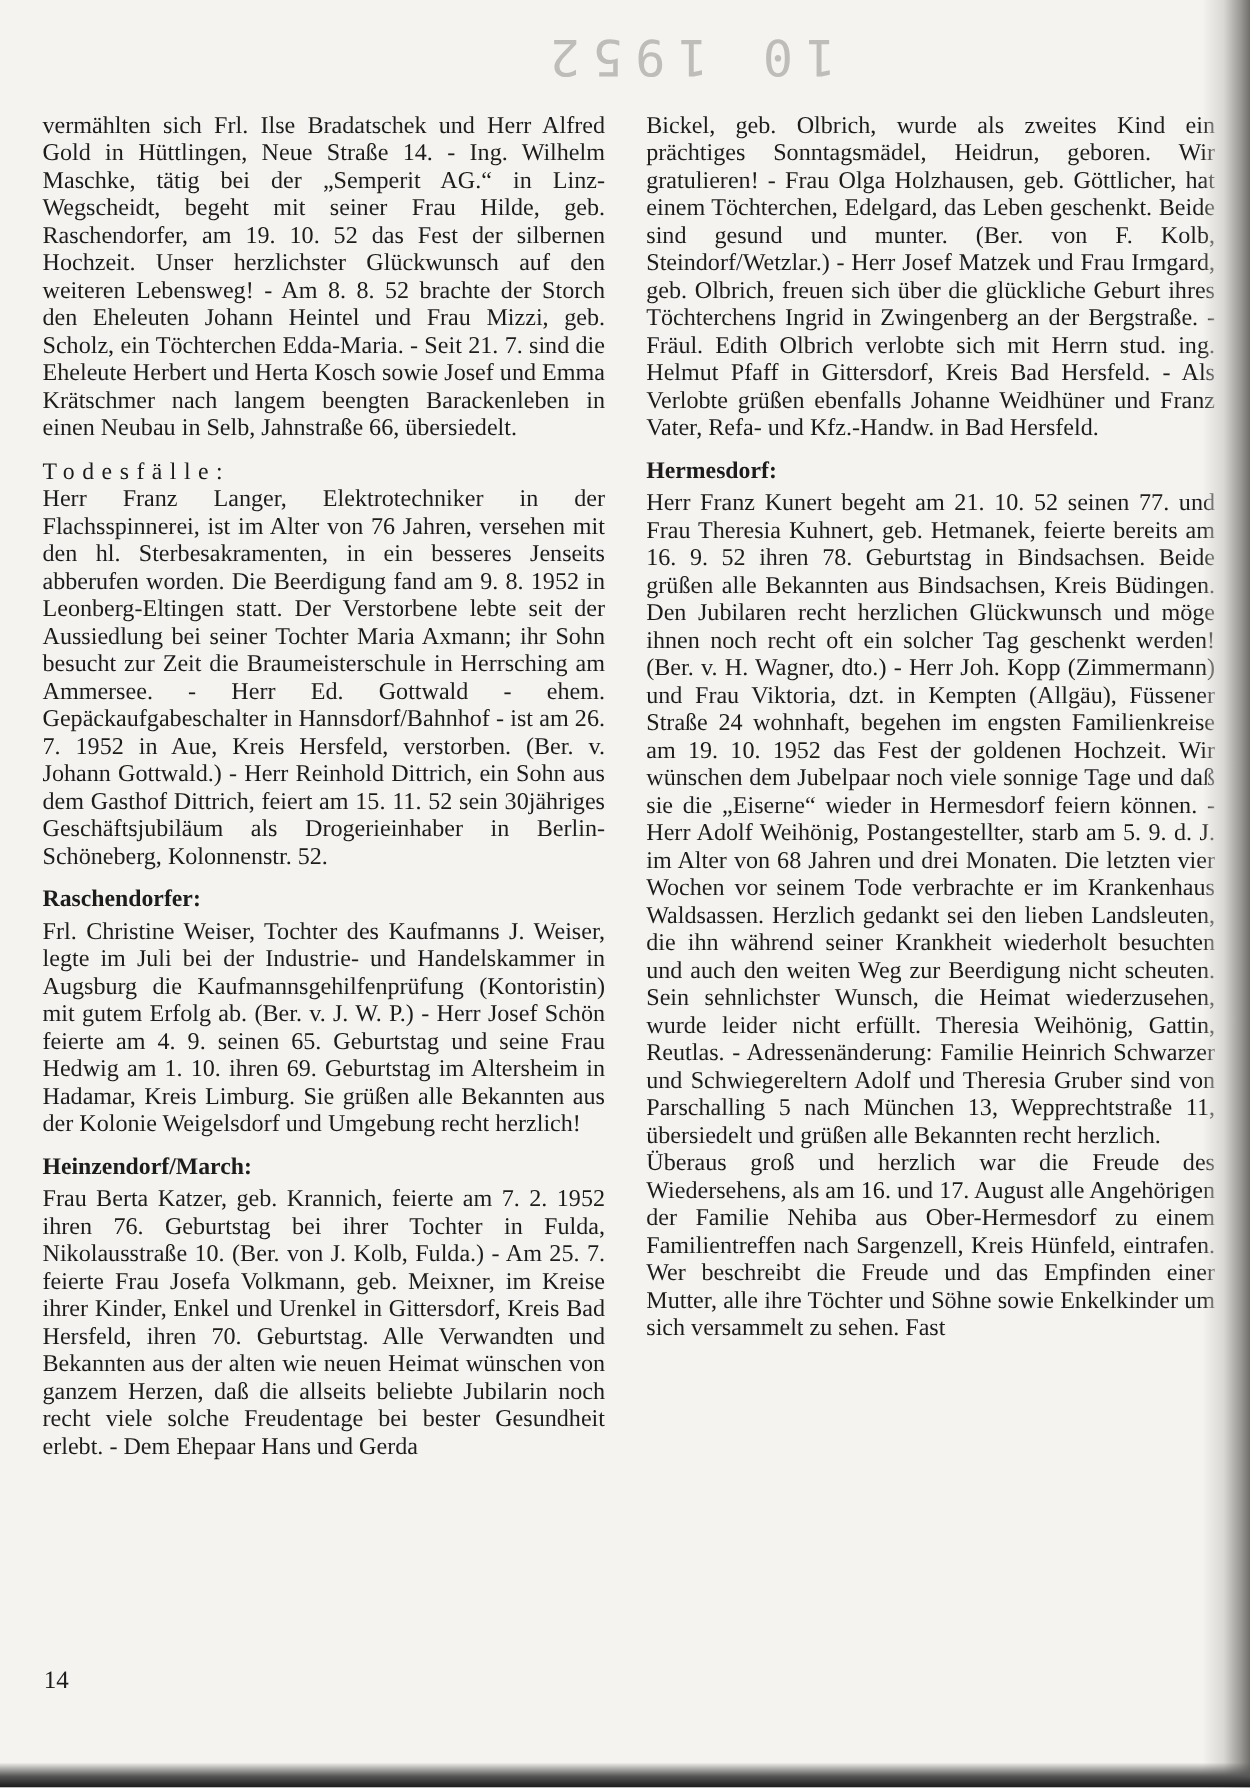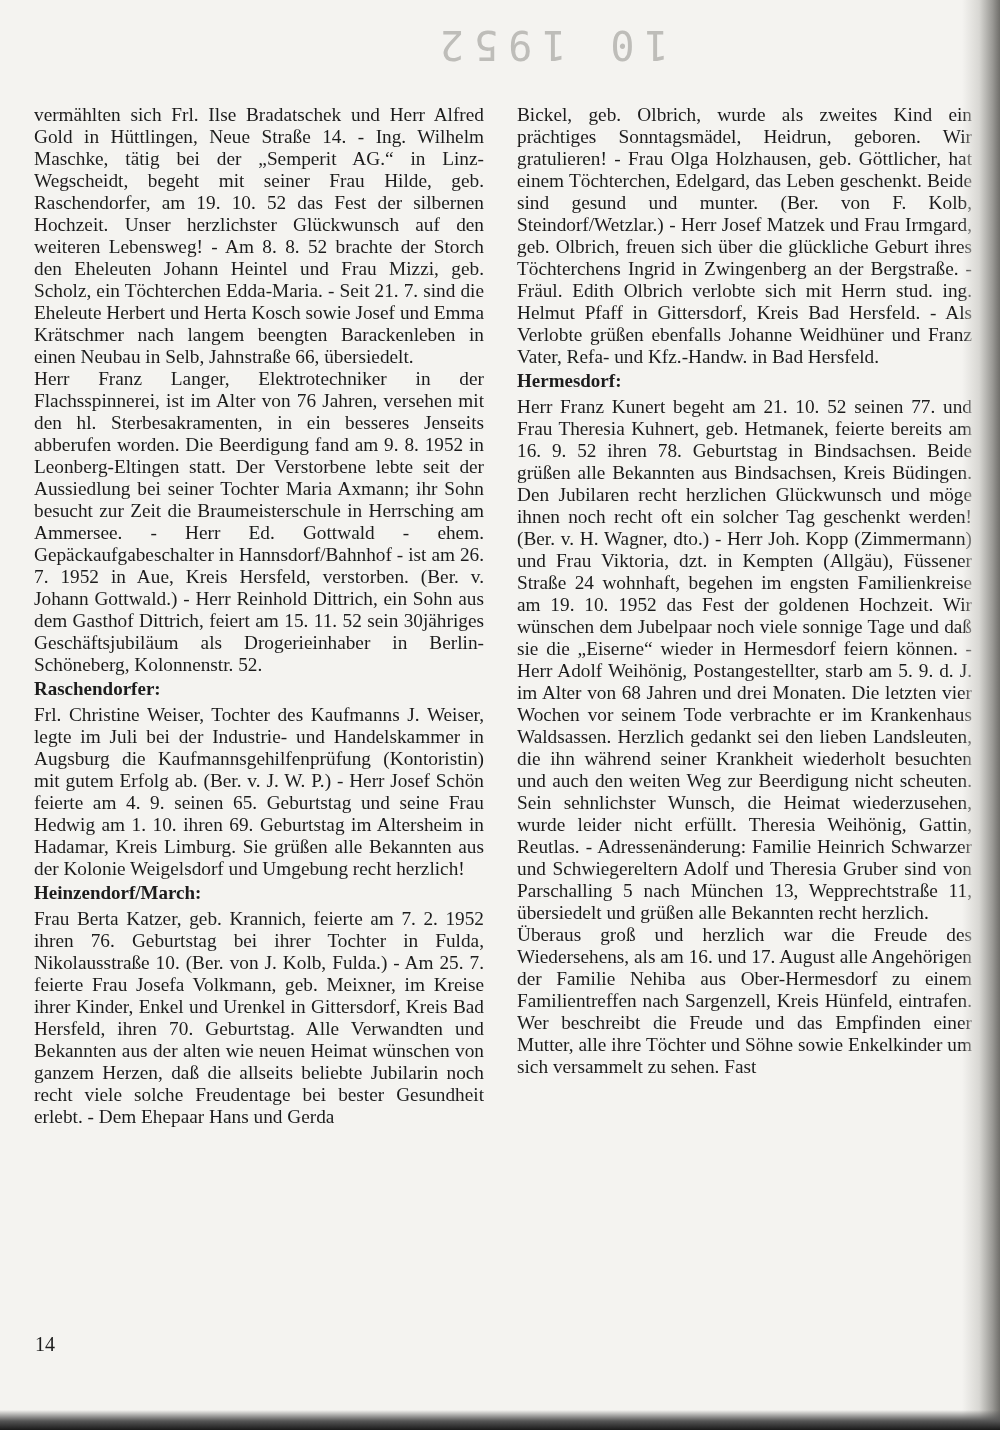--- a/index.html
+++ b/index.html
@@ -16,46 +16,47 @@
     .page-shadow-bottom {
       position: absolute; left: 0; bottom: 0; width: 1000px; height: 20px;
       background: linear-gradient(to bottom, rgba(244,243,240,0) 0%, #555 55%, #1a1a1a 100%);
     }
     .stamp {
       position: absolute; top: 22px; left: 430px;
       font-family: "DejaVu Sans Mono", monospace; font-size: 40px; letter-spacing: 10px;
       color: #b5b4b0; transform: rotate(180deg); opacity: 0.85;
     }
     .col {
-      position: absolute; top: 104px;
+      position: absolute; top: 90px;
       font-size: 19.3px; line-height: 22.0px;
       text-align: justify; hyphens: manual;
     }
     .col.left { left: 34px; width: 450px; }
     .col.right { left: 517px; width: 455px; }
     .col p { margin: 0; }
     .spaced-heading {
       letter-spacing: 6px; margin: 13px 0 0 0; font-size: 19px;
     }
     .bold-heading {
-      font-weight: bold; margin: 2px 0 4px 0; font-size: 19px;
+      font-weight: bold; margin: 12px 0 4px 0; font-size: 19px;
     }
     .page-number {
       position: absolute; left: 35px; top: 1333px;
       font-weight: normal; font-size: 20px;
     }
   </style>
 </head>
 <body>
 
 <div class="stamp">10 1952</div>
 
 <div class="col left">
   <p>vermählten sich Frl. Ilse Bradatschek und Herr Alfred Gold in Hüttlingen, Neue Straße 14. - Ing. Wilhelm Maschke, tätig bei der „Semperit AG.“ in Linz-Wegscheidt, begeht mit seiner Frau Hilde, geb. Raschendorfer, am 19. 10. 52 das Fest der silbernen Hochzeit. Unser herzlichster Glückwunsch auf den weiteren Lebensweg! - Am 8. 8. 52 brachte der Storch den Eheleuten Johann Heintel und Frau Mizzi, geb. Scholz, ein Töchterchen Edda-Maria. - Seit 21. 7. sind die Eheleute Herbert und Herta Kosch sowie Josef und Emma Krätschmer nach langem beengten Barackenleben in einen Neubau in Selb, Jahnstraße 66, übersiedelt.</p>
 
+  <div class="spaced-heading">Todesfälle:</div>
   <p>Herr Franz Langer, Elektrotechniker in der Flachsspinnerei, ist im Alter von 76 Jahren, versehen mit den hl. Sterbesakramenten, in ein besseres Jenseits abberufen worden. Die Beerdigung fand am 9. 8. 1952 in Leonberg-Eltingen statt. Der Verstorbene lebte seit der Aussiedlung bei seiner Tochter Maria Axmann; ihr Sohn besucht zur Zeit die Braumeisterschule in Herrsching am Ammersee. - Herr Ed. Gottwald - ehem. Gepäckaufgabeschalter in Hannsdorf/Bahnhof - ist am 26. 7. 1952 in Aue, Kreis Hersfeld, verstorben. (Ber. v. Johann Gottwald.) - Herr Reinhold Dittrich, ein Sohn aus dem Gasthof Dittrich, feiert am 15. 11. 52 sein 30jähriges Geschäftsjubiläum als Drogerieinhaber in Berlin-Schöneberg, Kolonnenstr. 52.</p>
 
   <div class="bold-heading">Raschendorfer:</div>
   <p>Frl. Christine Weiser, Tochter des Kaufmanns J. Weiser, legte im Juli bei der Industrie- und Handelskammer in Augsburg die Kaufmannsgehilfenprüfung (Kontoristin) mit gutem Erfolg ab. (Ber. v. J. W. P.) - Herr Josef Schön feierte am 4. 9. seinen 65. Geburtstag und seine Frau Hedwig am 1. 10. ihren 69. Geburtstag im Altersheim in Hadamar, Kreis Limburg. Sie grüßen alle Bekannten aus der Kolonie Weigelsdorf und Umgebung recht herzlich!</p>
 
   <div class="bold-heading">Heinzendorf/March:</div>
   <p>Frau Berta Katzer, geb. Krannich, feierte am 7. 2. 1952 ihren 76. Geburtstag bei ihrer Tochter in Fulda, Nikolausstraße 10. (Ber. von J. Kolb, Fulda.) - Am 25. 7. feierte Frau Josefa Volkmann, geb. Meixner, im Kreise ihrer Kinder, Enkel und Urenkel in Gittersdorf, Kreis Bad Hersfeld, ihren 70. Geburtstag. Alle Verwandten und Bekannten aus der alten wie neuen Heimat wünschen von ganzem Herzen, daß die allseits beliebte Jubilarin noch recht viele solche Freudentage bei bester Gesundheit erlebt. - Dem Ehepaar Hans und Gerda</p>
 </div>
 
 <div class="col right">

